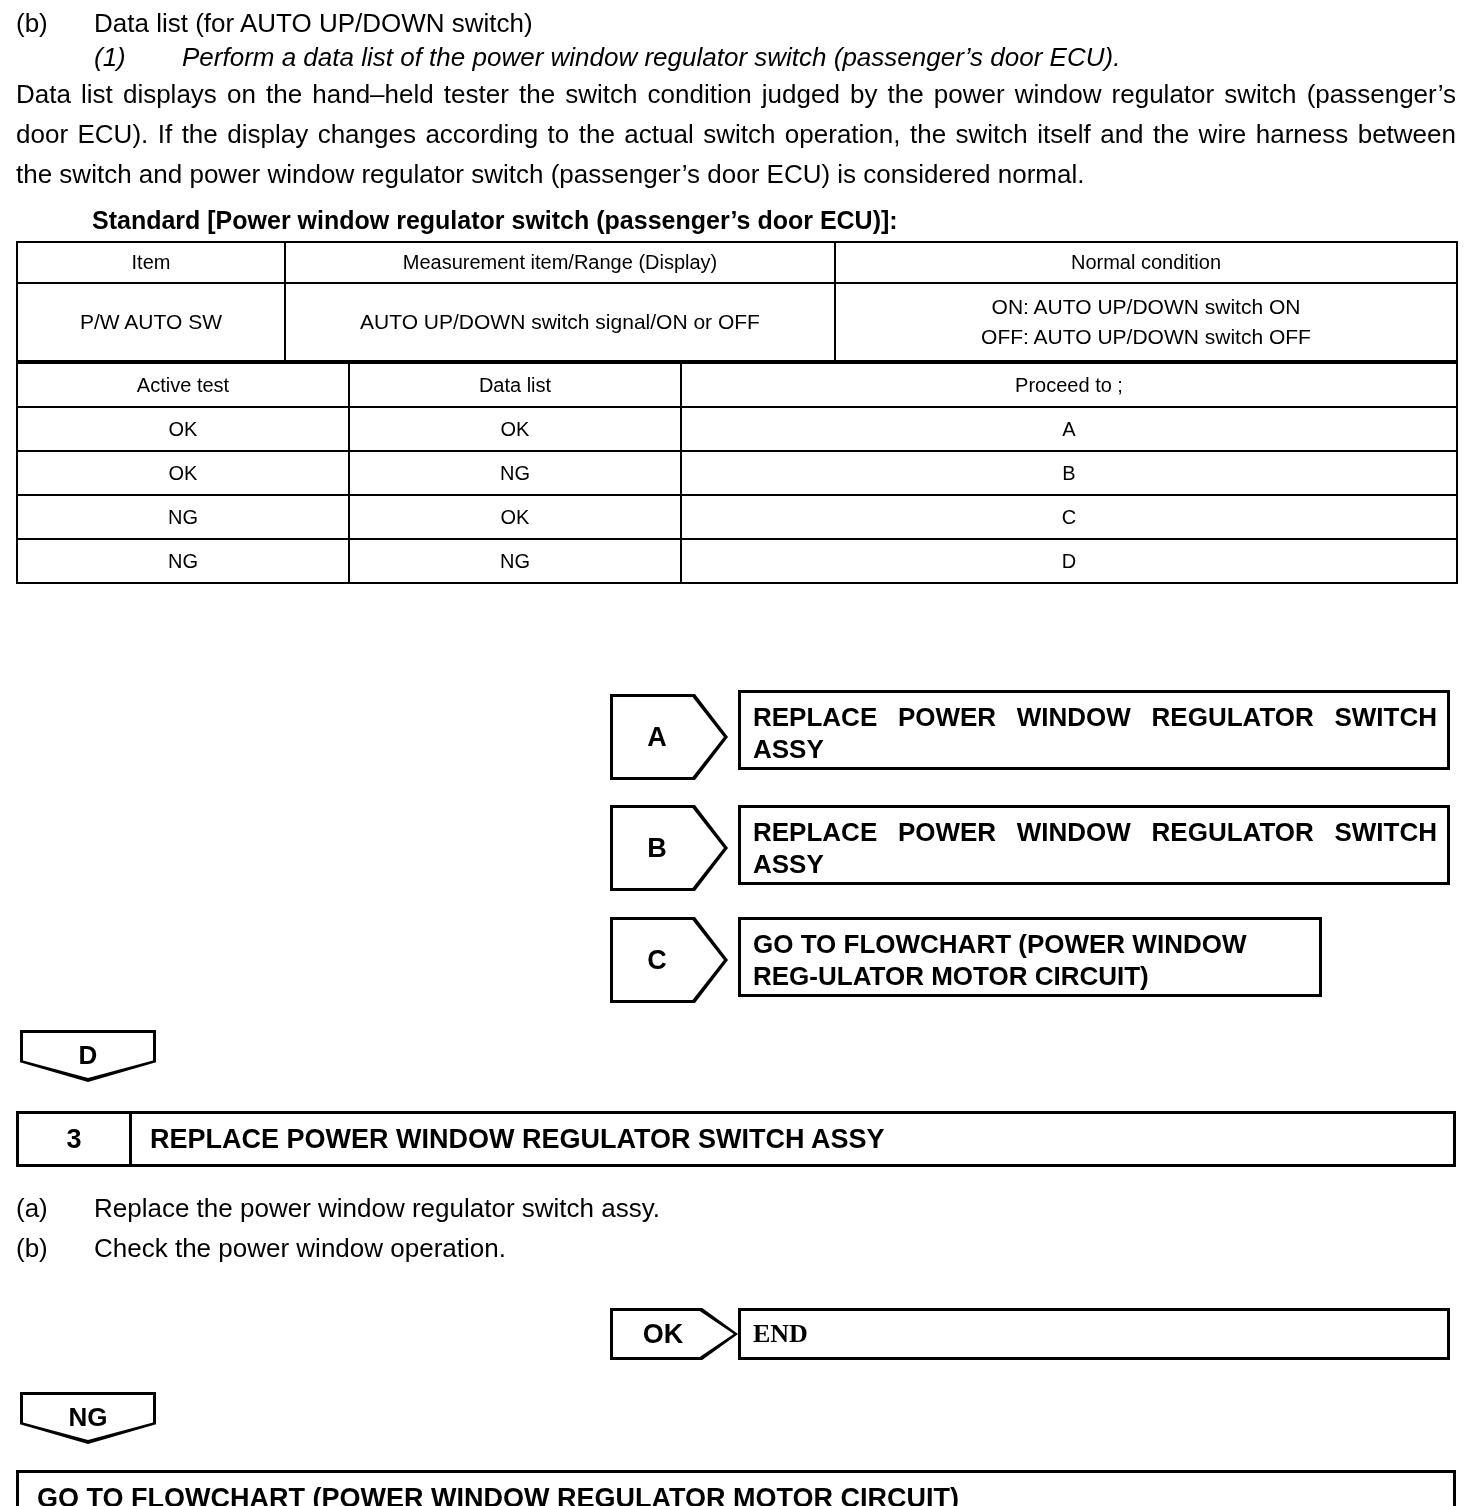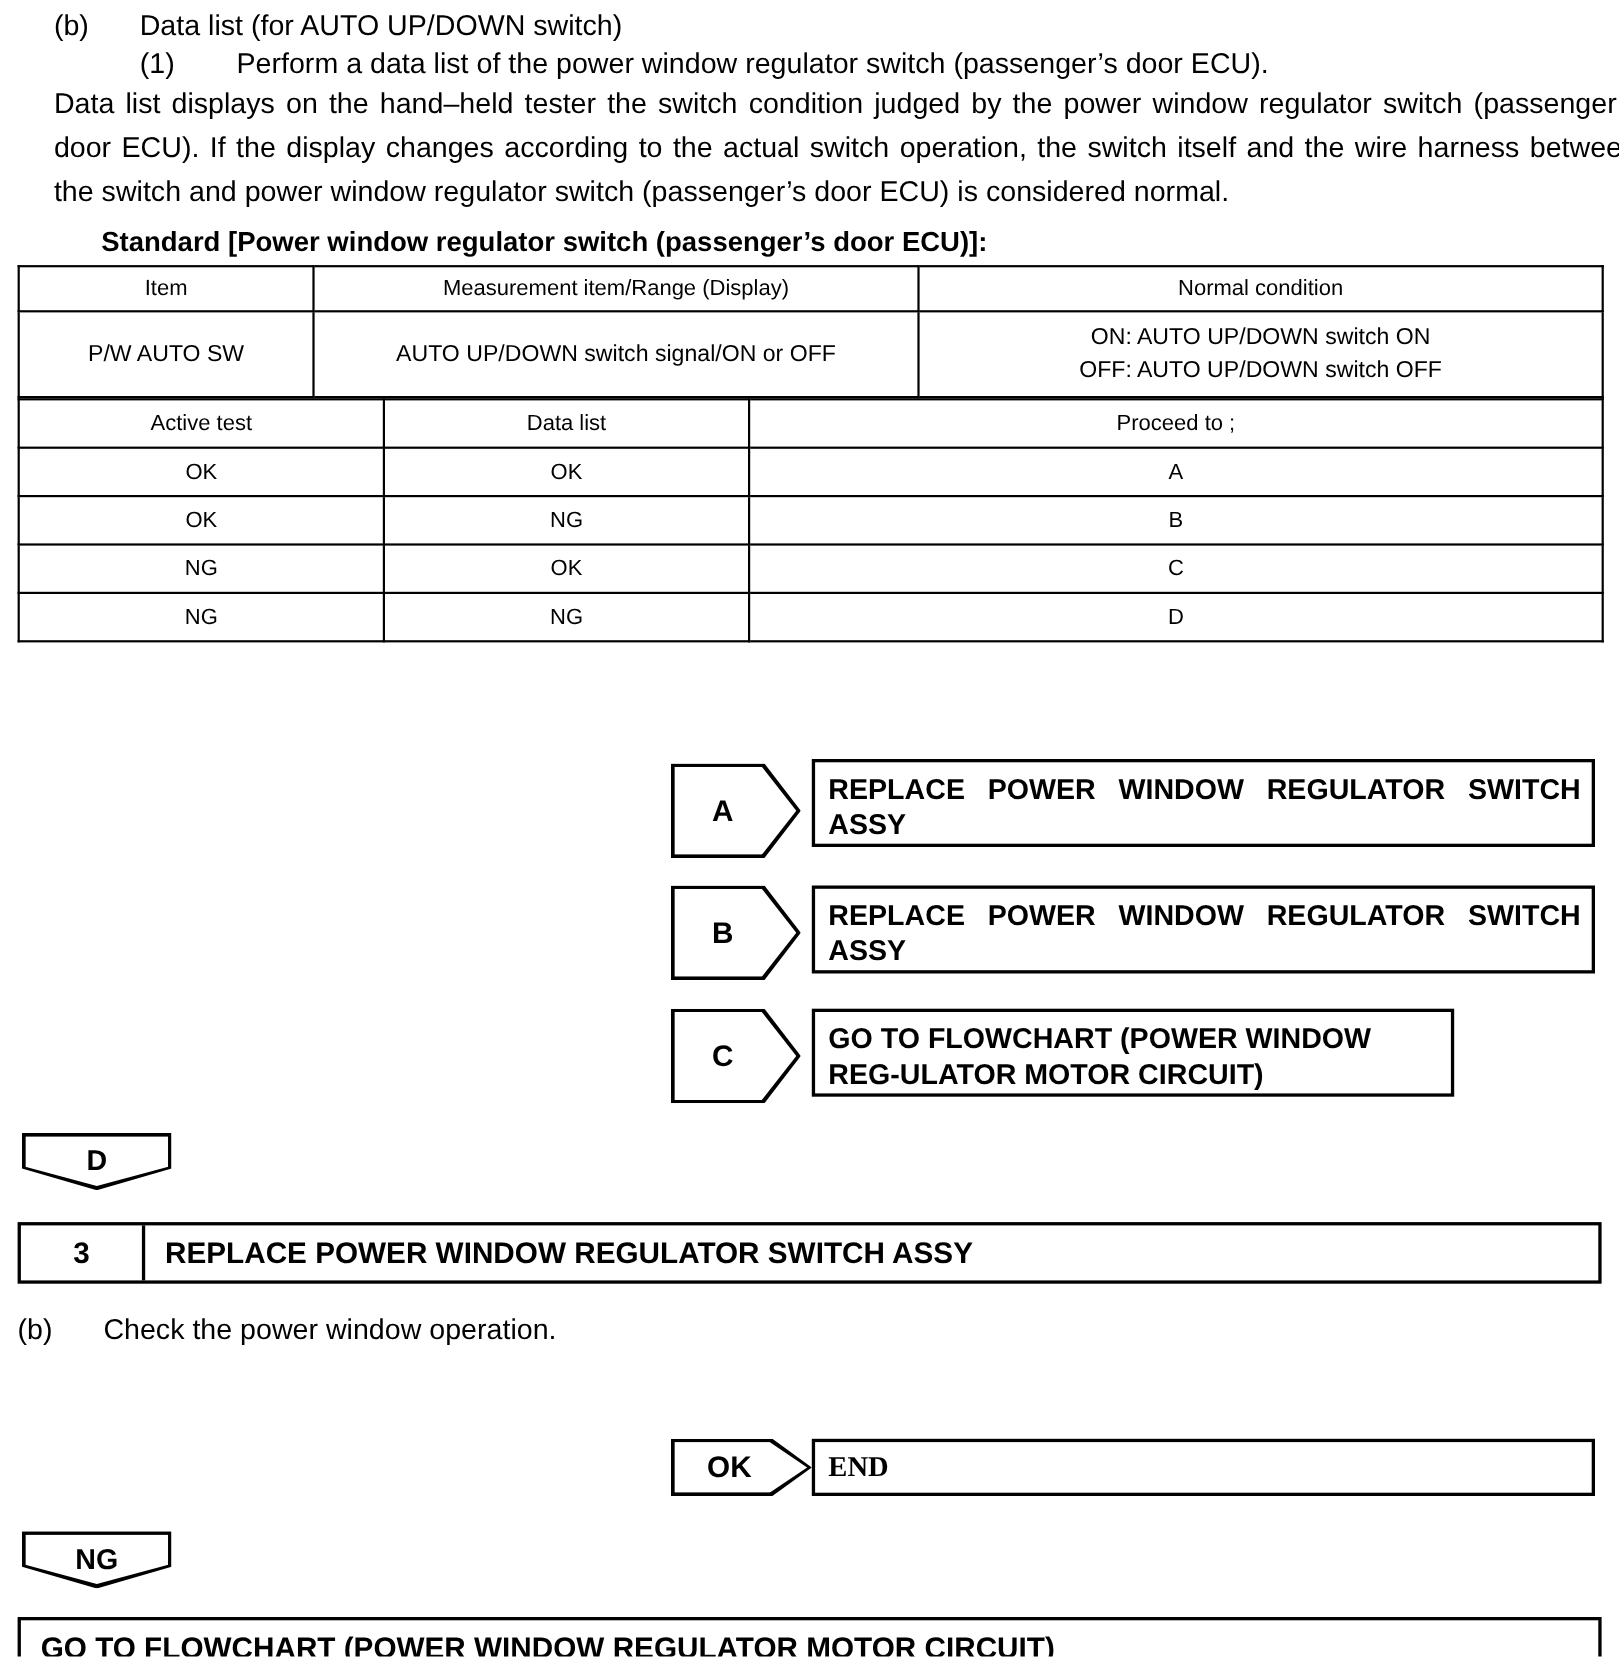--- a/index.html
+++ b/index.html
@@ -18,36 +18,36 @@
   .page {
     position: relative;
     width: 1472px;
     height: 1506px;
     padding: 0;
   }
 
   
   .intro {
     padding: 6px 16px 0 16px;
-    margin-left: 33px;
   }
   .line-b {
     font-size: 26px;
     line-height: 34px;
     white-space: nowrap;
   }
   .line-b .tag {
     display: inline-block;
     width: 78px;
   }
   .line-1 {
     font-size: 26px;
     line-height: 34px;
     padding-left: 78px;
     white-space: nowrap;
+    font-style: italic;
   }
   .line-1 .tag {
     display: inline-block;
     width: 88px;
   }
   .hint-label {
     font-size: 26px;
     line-height: 36px;
   }
   .hint-body {
@@ -303,20 +303,23 @@
     <div class="inner">D</div>
   </div>
 
   <div class="stepbar" style="top:1111px;">
     <div class="num">3</div>
     <div class="title">REPLACE POWER WINDOW REGULATOR SWITCH ASSY</div>
   </div>
 
   <div class="steps-ab" style="top:1188px;">
     <div>
+      <span class="tag">(a)</span><span>Replace the power window regulator switch assy.</span>
+    </div>
+    <div>
       <span class="tag">(b)</span><span>Check the power window operation.</span>
     </div>
   </div>
 
   <div class="arrow-tag" style="left:610px; top:1308px; width:128px; height:52px;">
     <div class="inner" style="padding-right:22px;">OK</div>
   </div>
   <div class="resultbox single" style="left:738px; top:1308px; width:712px; height:52px;">END</div>
 
   <div class="down-tag" style="left:20px; top:1392px;">

